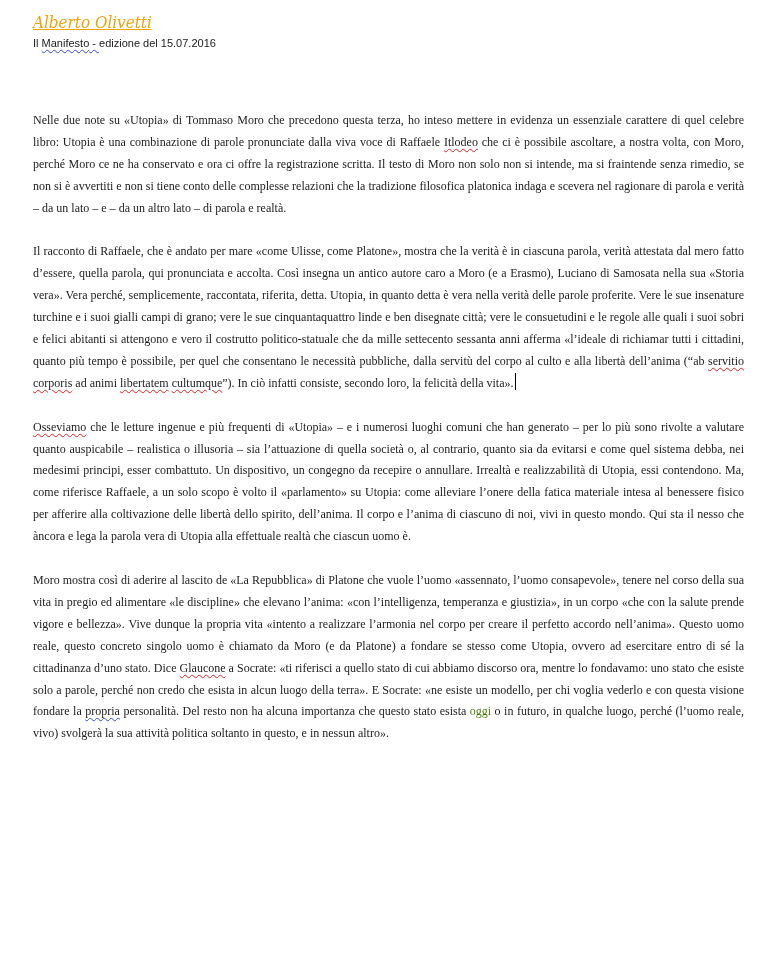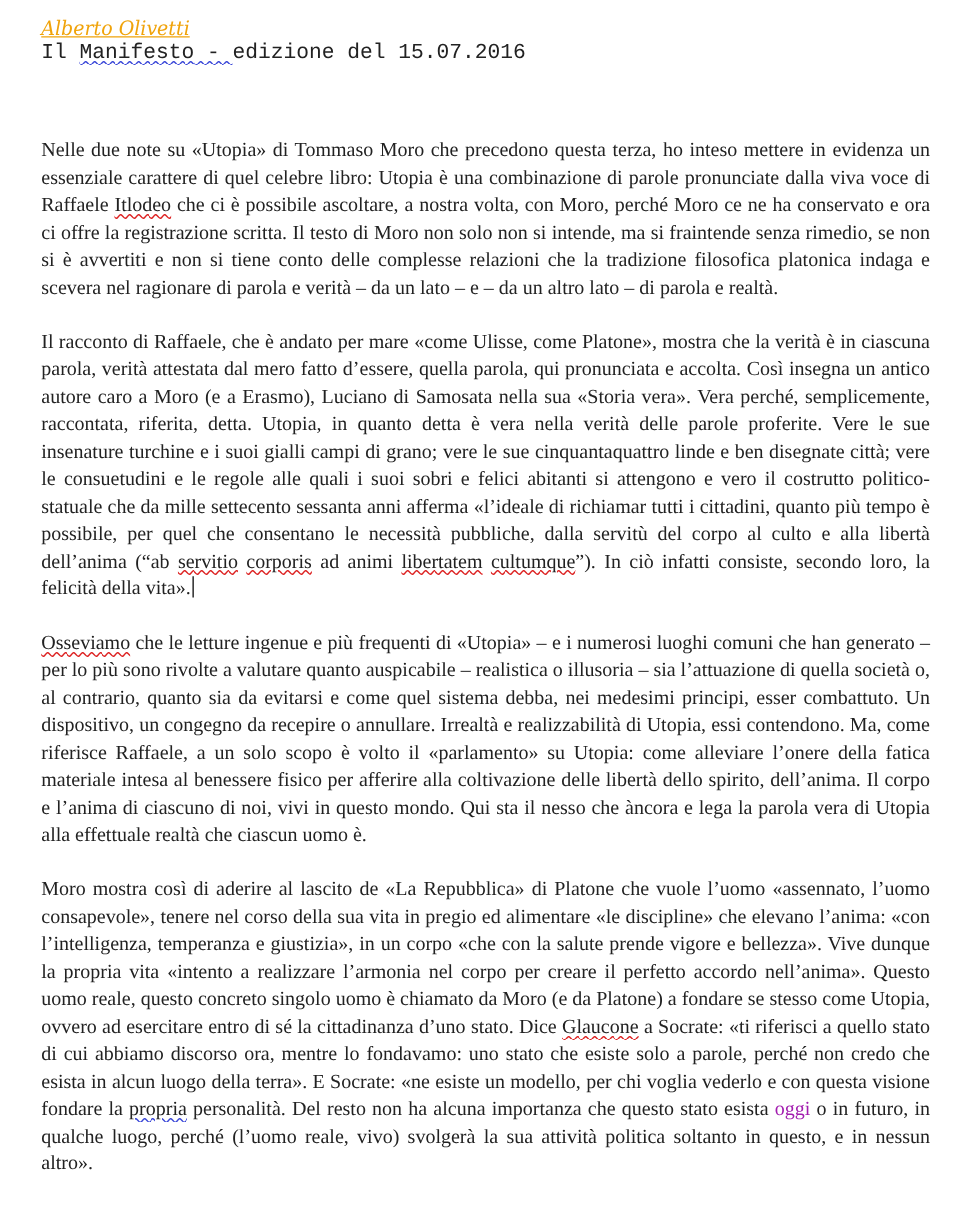--- a/index.html
+++ b/index.html
@@ -45,58 +45,58 @@
       color: #f0a30a;
       text-decoration: underline;
       text-decoration-color: #f0a30a;
       line-height: 21px;
       display: inline-block;
       margin-top: 2px;
       transform: scaleX(0.95);
       transform-origin: left center;
     }
     .source {
-      font-family: Liberation Mono, monospace;
-      font-size: 17px;
+      font-family: Liberation Sans, sans-serif;
+      font-size: 11px;
       color: #222222;
       line-height: 14px;
       margin-top: 3px;
     }
     .source .spell-blue {
       text-decoration: underline wavy #3b48d8;
       text-decoration-thickness: 1px;
       text-underline-offset: 2px;
     }
     .body-text {
       position: absolute;
       left: 33px;
       top: 110px;
       width: 711px;
       font-family: "Liberation Serif", "DejaVu Serif", serif;
-      font-size: 16px;
+      font-size: 12px;
       line-height: 21.9px;
       color: #222222;
     }
     .body-text p {
       margin: 0 0 21.9px 0;
       text-align: justify;
       hyphens: none;
     }
     .spell-red {
       text-decoration: underline wavy #d22;
       text-decoration-thickness: 1px;
       text-underline-offset: 2px;
     }
     .spell-blue-body {
       text-decoration: underline wavy #3b48d8;
       text-decoration-thickness: 1px;
       text-underline-offset: 2px;
     }
     .link-word {
-      color: #a21caf;
+      color: #4d7c0f;
     }
     .caret {
       display: inline-block;
       width: 1px;
       height: 17px;
       background: #000;
       vertical-align: -3px;
       margin-left: 1px;
     }
   </style>

